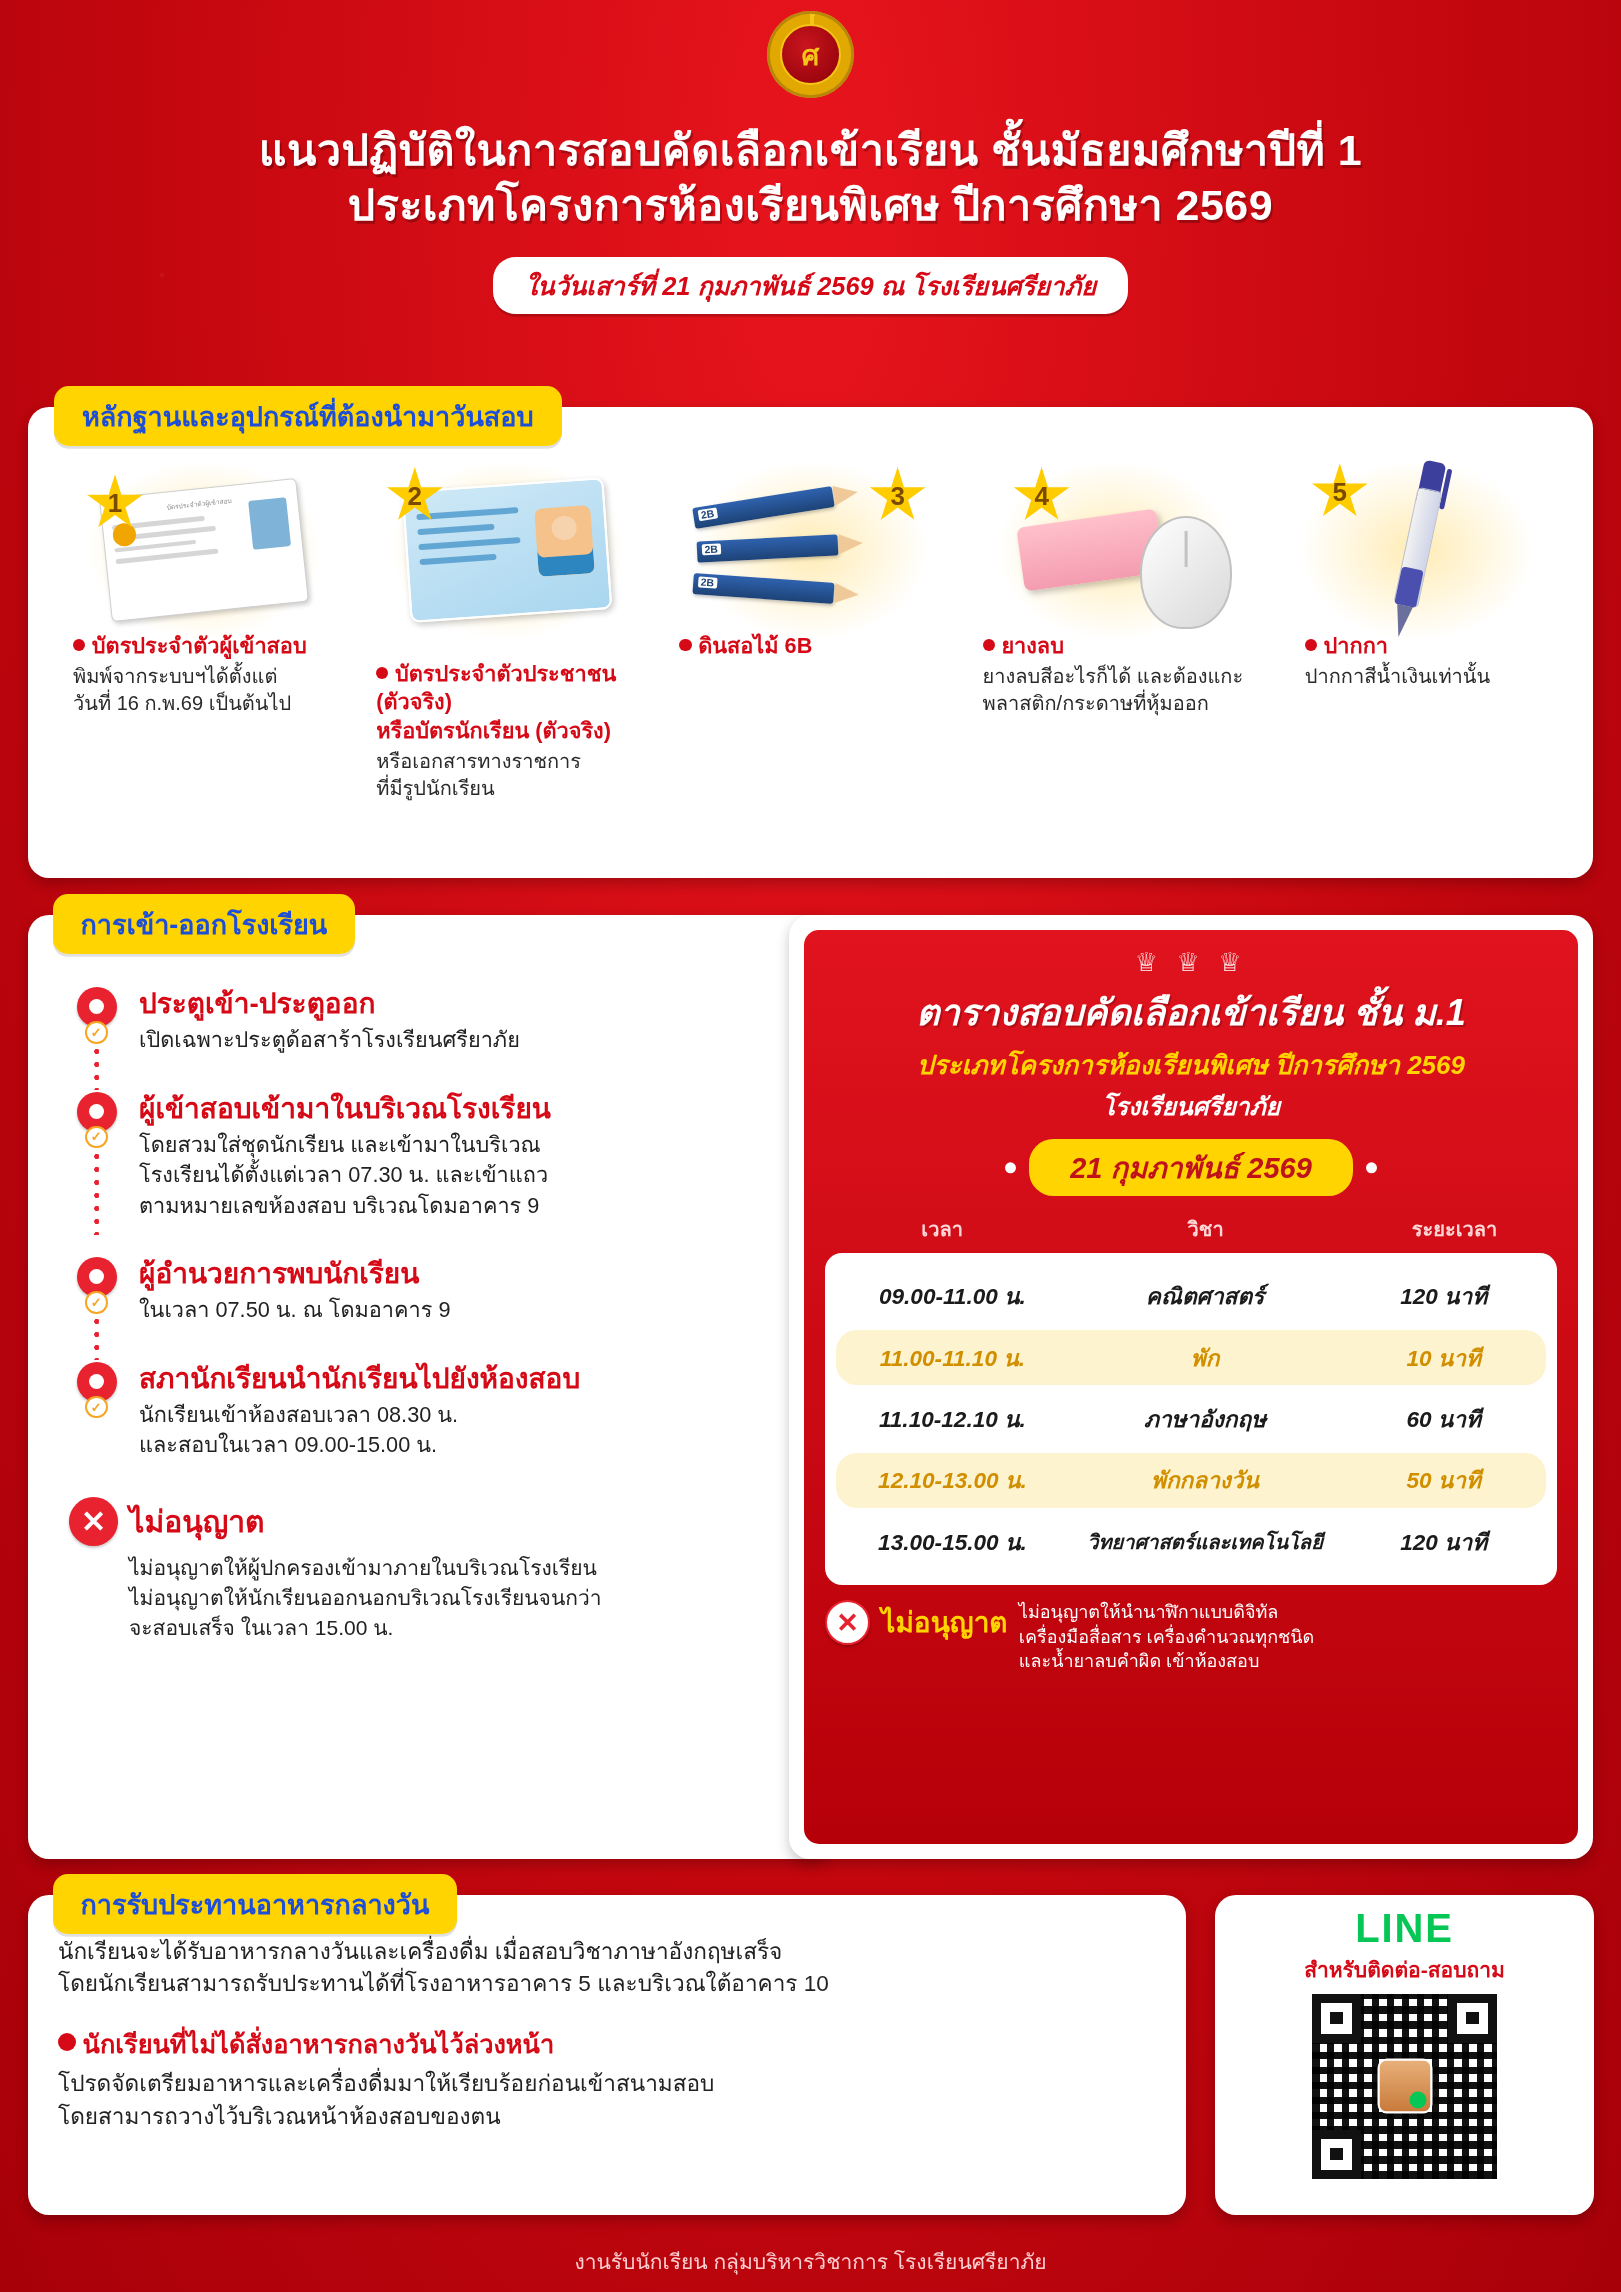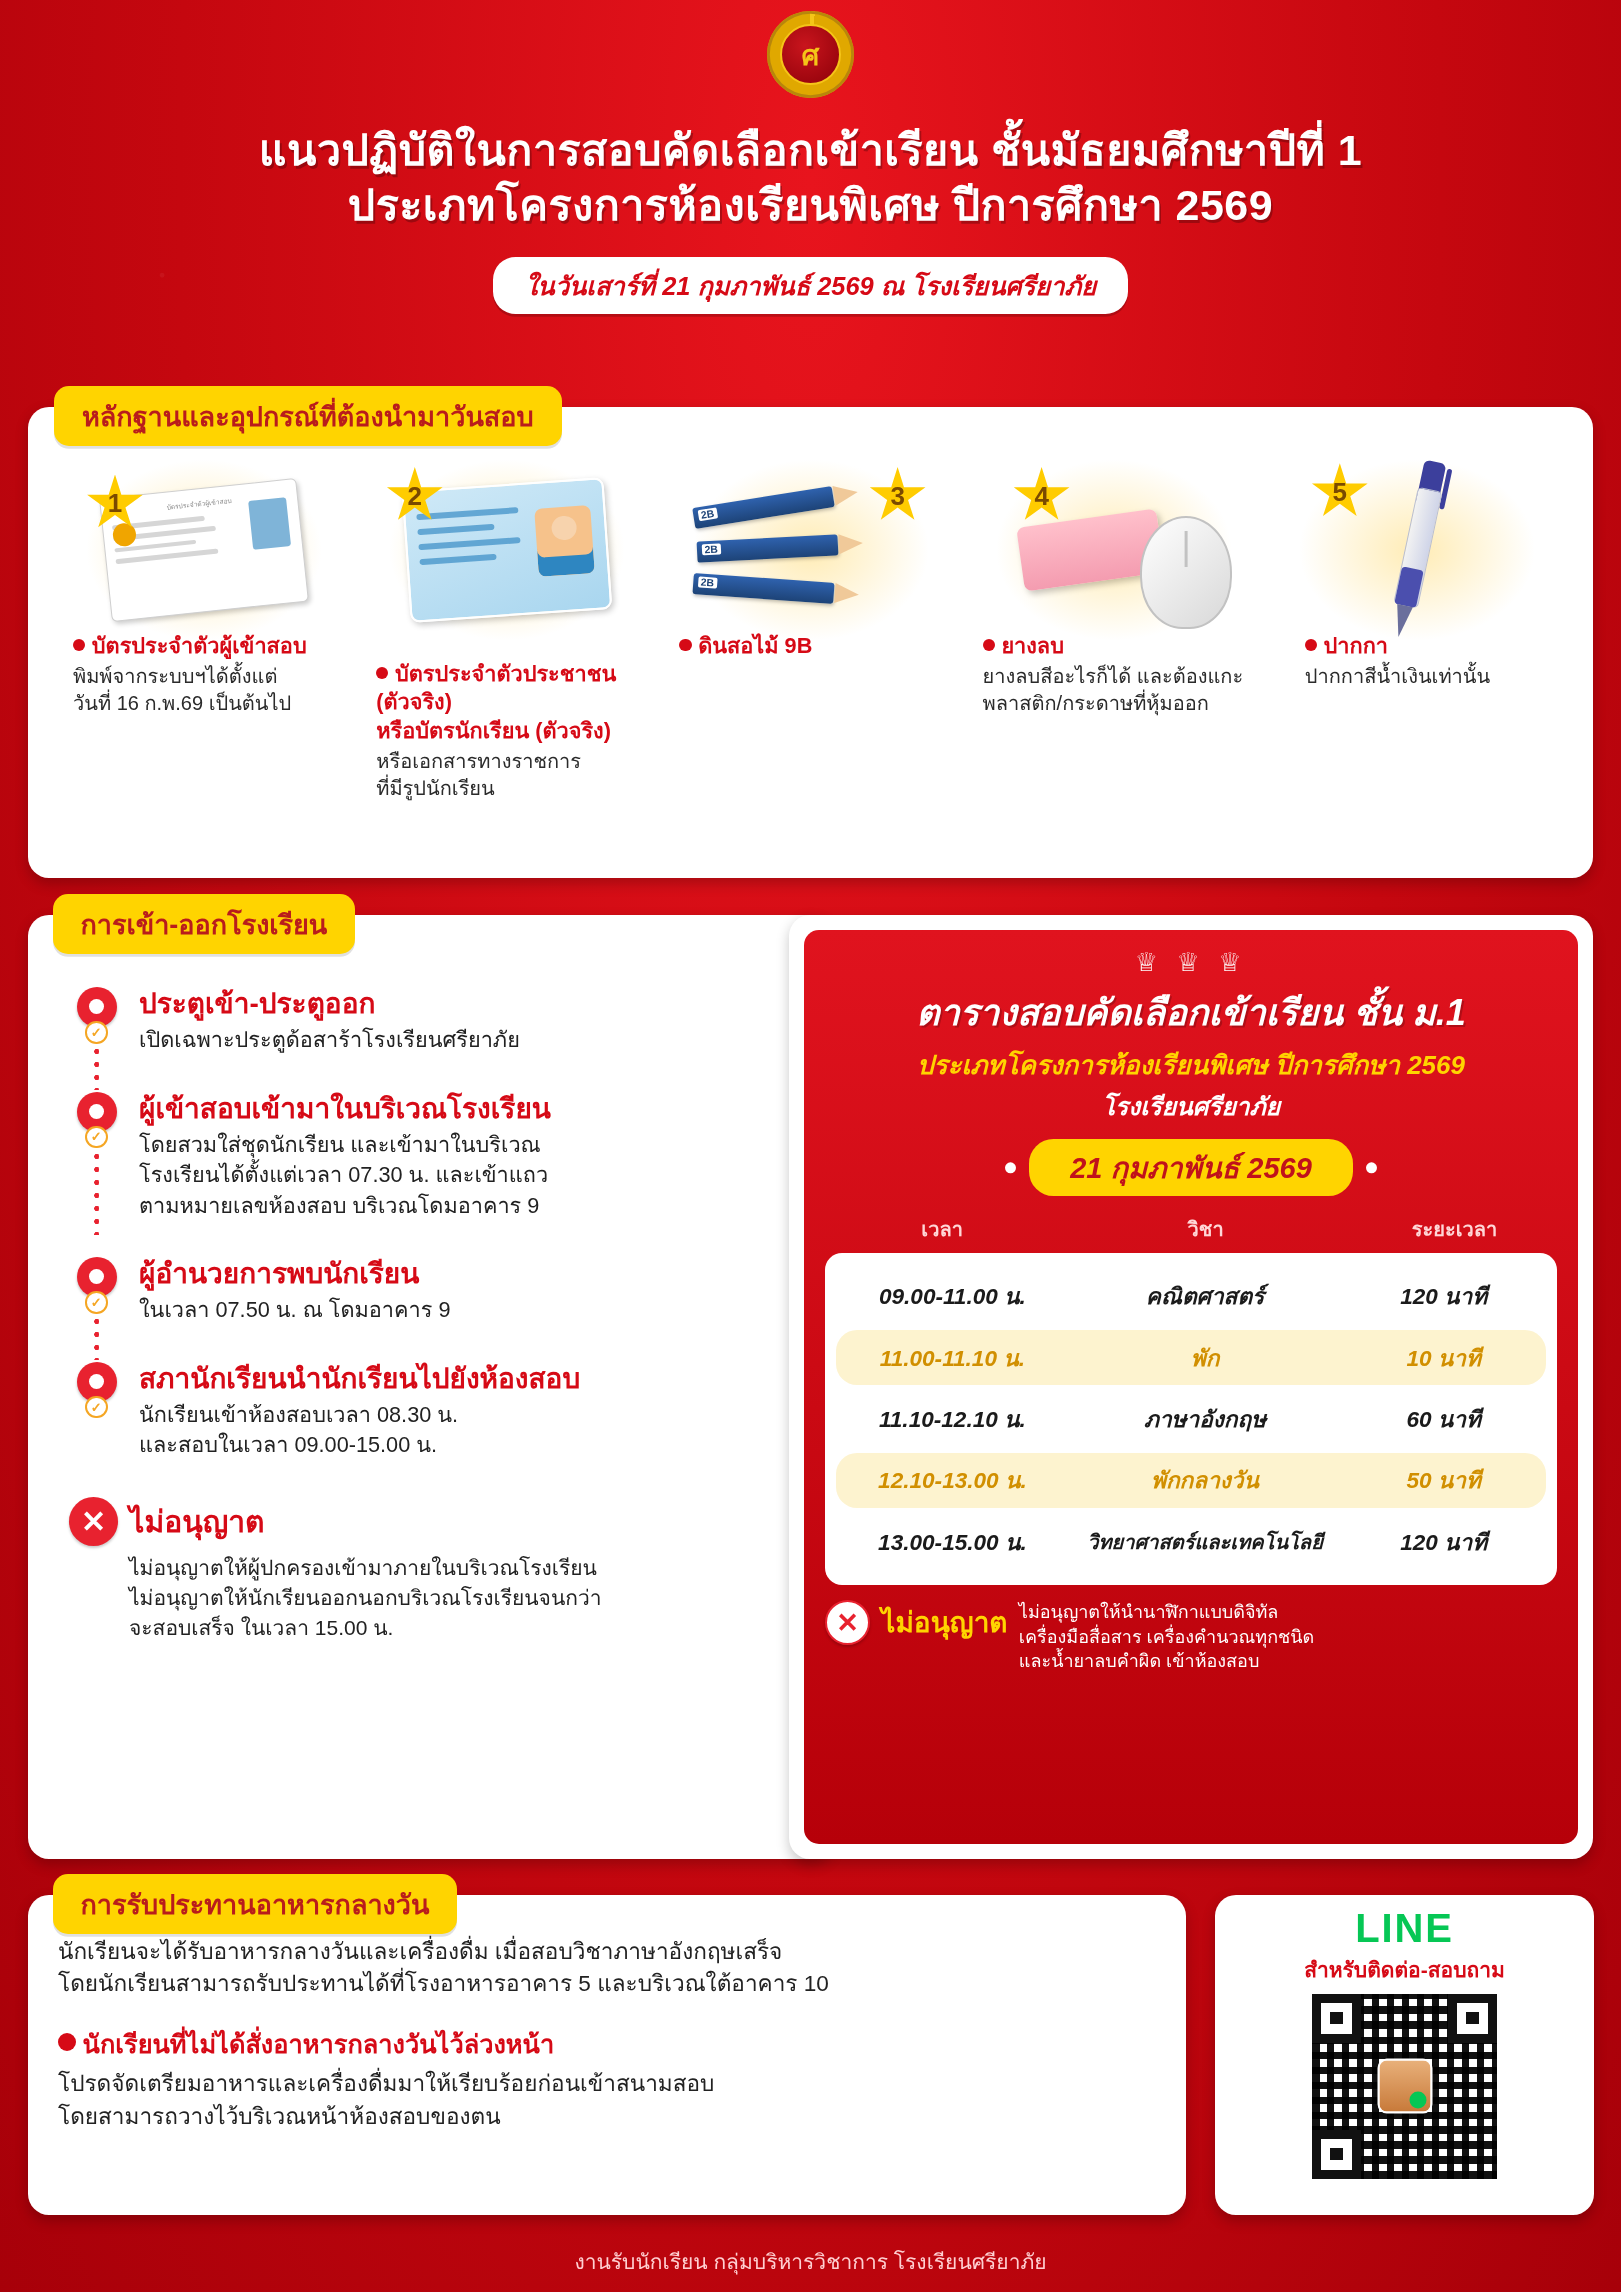--- a/index.html
+++ b/index.html
@@ -83,21 +83,21 @@
   
   .card {
     background: #ffffff;
     border-radius: 21px;
     box-shadow: 0 5.6px 13px rgba(0,0,0,0.22);
     position: relative;
   }
   .section-tab {
     display: inline-block;
     background: #ffd400;
-    color: #b91c1c;
+    color: #1d4ed8;
     font-size: 27px;
     font-weight: bold;
     padding: 8.5px 28px;
     border-radius: 15px;
     box-shadow: 0 2.8px 0 rgba(0,0,0,0.12);
   }
 
   
   .sec-materials {
     position: absolute;
@@ -476,21 +476,21 @@
             <span>3</span>
           </div>
           <div class="pencils">
             <div class="pencil p1"></div>
             <div class="pencil p2"></div>
             <div class="pencil p3"></div>
           </div>
         </div>
         <div class="mat-caption">
           <div class="mat-head">
-            <span class="bullet-dot"></span><span>ดินสอไม้ 9B</span>
+            <span class="bullet-dot"></span><span>ดินสอไม้ 6B</span>
           </div>
           <div class="mat-sub" style="white-space:pre-line"></div>
         </div>
       </div>
 
       <div class="mat">
         <div class="art">
           <div class="glow"></div>
           <div class="star-badge" style="left:43px; top:0px;">
             <span>4</span>

